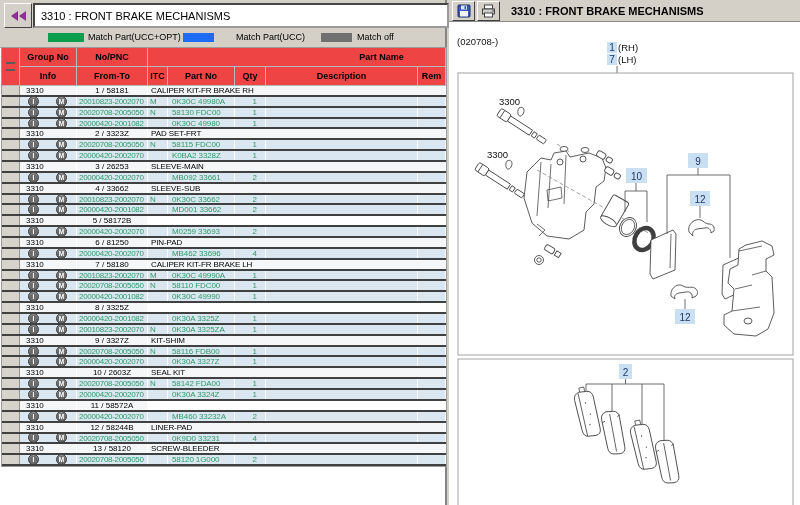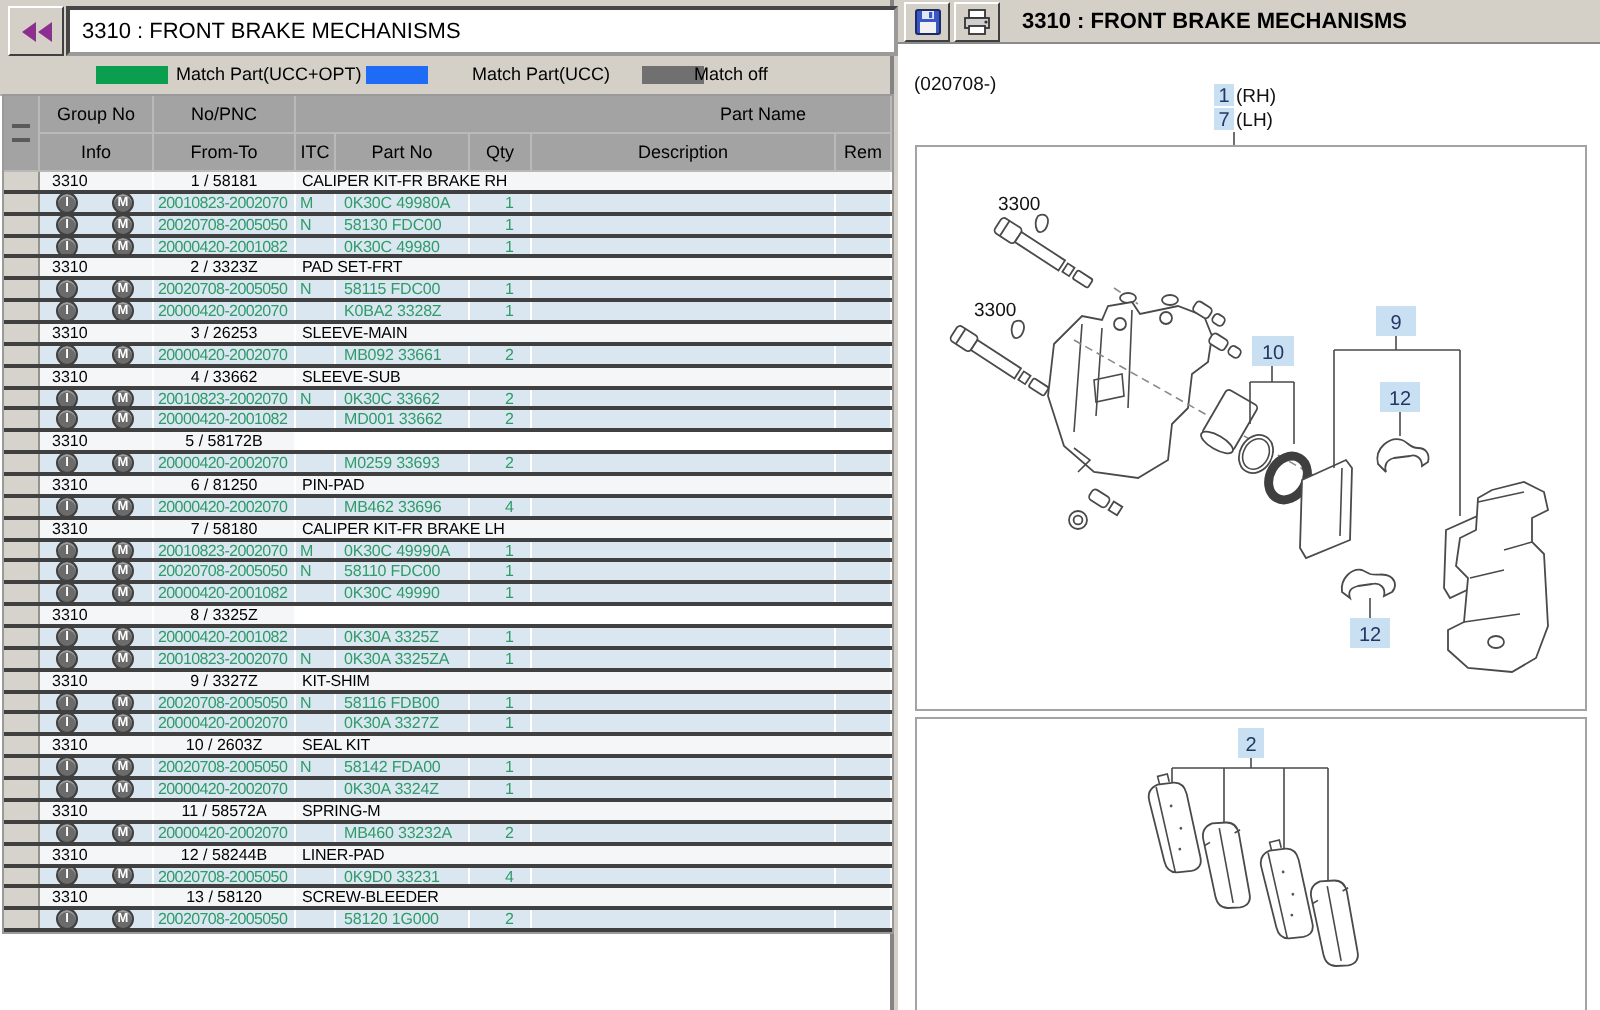--- a/index.html
+++ b/index.html
@@ -12,21 +12,21 @@
   .btn-back{position:absolute;left:4px;top:3px;width:26px;height:23px;background:#d4d0c8;border-top:1px solid #fff;border-left:1px solid #fff;border-right:1px solid #404040;border-bottom:1px solid #404040;display:flex;align-items:center;justify-content:center;gap:1px;cursor:pointer;}
   .tri{width:0;height:0;border-top:5px solid transparent;border-bottom:5px solid transparent;border-right:7px solid #8b3090;}
   .title-input{position:absolute;left:33px;top:3px;width:406px;height:21px;border:2px inset #9a9a9a;background:#fff;font-family:"Liberation Sans",sans-serif;font-size:11px;padding:0 0 0 6px;color:#000;}
   .legend{position:absolute;left:0;top:29px;width:100%;height:18px;background:#d4d0c8;border-bottom:1px solid #b6b2aa;}
   .sw{position:absolute;top:4px;height:9px;}
   .lg-label{position:absolute;top:3px;font-size:9px;color:#000;}
 
   
   .tbl{position:absolute;left:1px;top:47px;width:444px;border:1px solid #9a9a9a;background:#fff;box-sizing:content-box;}
   .thead{display:grid;grid-template-columns:18px 57px 71px 20px 67px 31px 152px 1fr;grid-template-rows:19px 19px;background:#d9d9d9;}
-  .hc{background:#a3a3a3;border-right:1px solid #b9b9b9;border-bottom:1px solid #b9b9b9;display:flex;align-items:center;justify-content:center;font-size:9px;color:#000;overflow:hidden;white-space:nowrap;}
+  .hc{background:#ef4444;border-right:1px solid #b9b9b9;border-bottom:1px solid #b9b9b9;display:flex;align-items:center;justify-content:center;font-size:9px;color:#000;overflow:hidden;white-space:nowrap;font-weight:bold;}
   .h-handle{grid-row:1/3;grid-column:1;}
   .h-partname{justify-content:center;padding-left:170px;}
   .handle-glyph{width:9px;height:5px;border-top:2px solid #5a5a5a;border-bottom:2px solid #5a5a5a;}
   .tbody{background:#fff;}
   .trow{display:grid;grid-template-columns:18px 57px 71px 20px 67px 31px 152px 1fr;height:10.86px;box-sizing:border-box;border-bottom:2px solid #404040;cursor:default;}
   .trow .cell{box-sizing:border-box;border-right:1px solid #fff;font-size:8px;line-height:9.8px;overflow:hidden;white-space:nowrap;}
   .trow.group .cell{background:#f4f6f8;color:#000;}
   .trow.detail .cell{background:#dbe7f0;color:#2f9b69;}
   .cell.rowhdr{background:#d6d3cd !important;border-right:1px solid #96938d;}
   .c-groupno{padding-left:6px;}
@@ -69,21 +69,21 @@
       </div>
       <input class="title-input" value="3310 : FRONT BRAKE MECHANISMS" style="">
     </div>
 
     <div class="legend">
       <span class="sw" style="left: 48px; width: 36px; background-color: rgb(10, 158, 78);"></span>
       <span class="lg-label" style="left:88px;">Match Part(UCC+OPT)</span>
       <span class="sw" style="left: 183px; width: 31px; background-color: rgb(30, 107, 245);"></span>
       <span class="lg-label" style="left:236px;">Match Part(UCC)</span>
       <span class="sw" style="left: 321px; width: 31px; background-color: rgb(112, 112, 112);"></span>
-      <span class="lg-label" style="left:347px;">Match off</span>
+      <span class="lg-label" style="left:357px;">Match off</span>
     </div>
 
     <div class="tbl">
       <div class="thead">
         <div class="hc h-handle">
             <span class="handle-glyph"></span>
           </div>
         <div class="hc" style="grid-row:1;grid-column:2;">Group No</div>
         <div class="hc" style="grid-row:1;grid-column:3;">No/PNC</div>
         <div class="hc h-partname" style="grid-row:1;grid-column:4/9;">Part Name</div>
@@ -398,21 +398,20 @@
             <div class="cell c-itc"></div>
             <div class="cell c-partno">0K30A 3324Z</div>
             <div class="cell c-qty">1</div>
             <div class="cell c-desc"></div>
             <div class="cell c-rem"></div>
           </div>
           <div class="trow group">
             <div class="cell rowhdr"></div>
             <div class="cell c-groupno">3310</div>
             <div class="cell c-nopnc">11 / 58572A</div>
-            <div class="cell c-partname" style="grid-column: 4 / 9;">SPRING-M</div>
           </div>
           <div class="trow detail">
             <div class="cell rowhdr"></div>
             <div class="cell icons">
               <span class="pic">I</span>
               <span class="pic">M</span>
             </div>
             <div class="cell c-fromto">20000420-2002070</div>
             <div class="cell c-itc"></div>
             <div class="cell c-partno">MB460 33232A</div>

